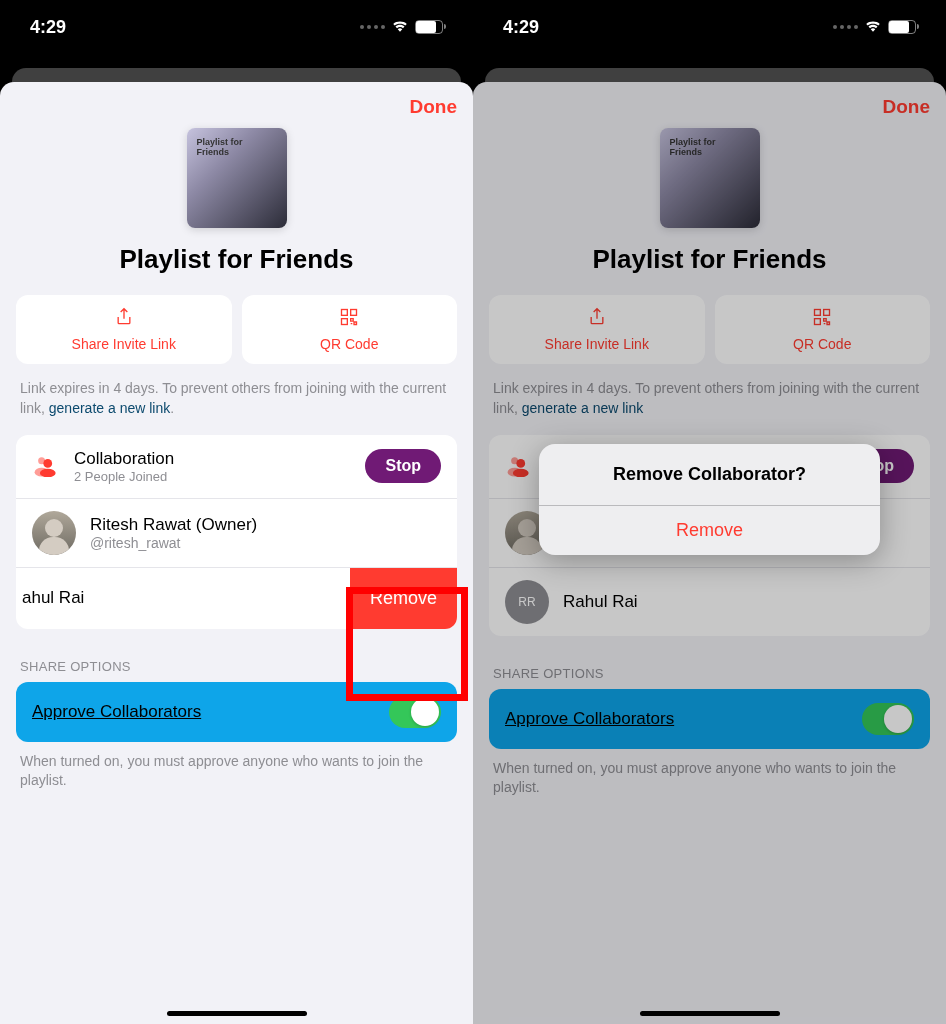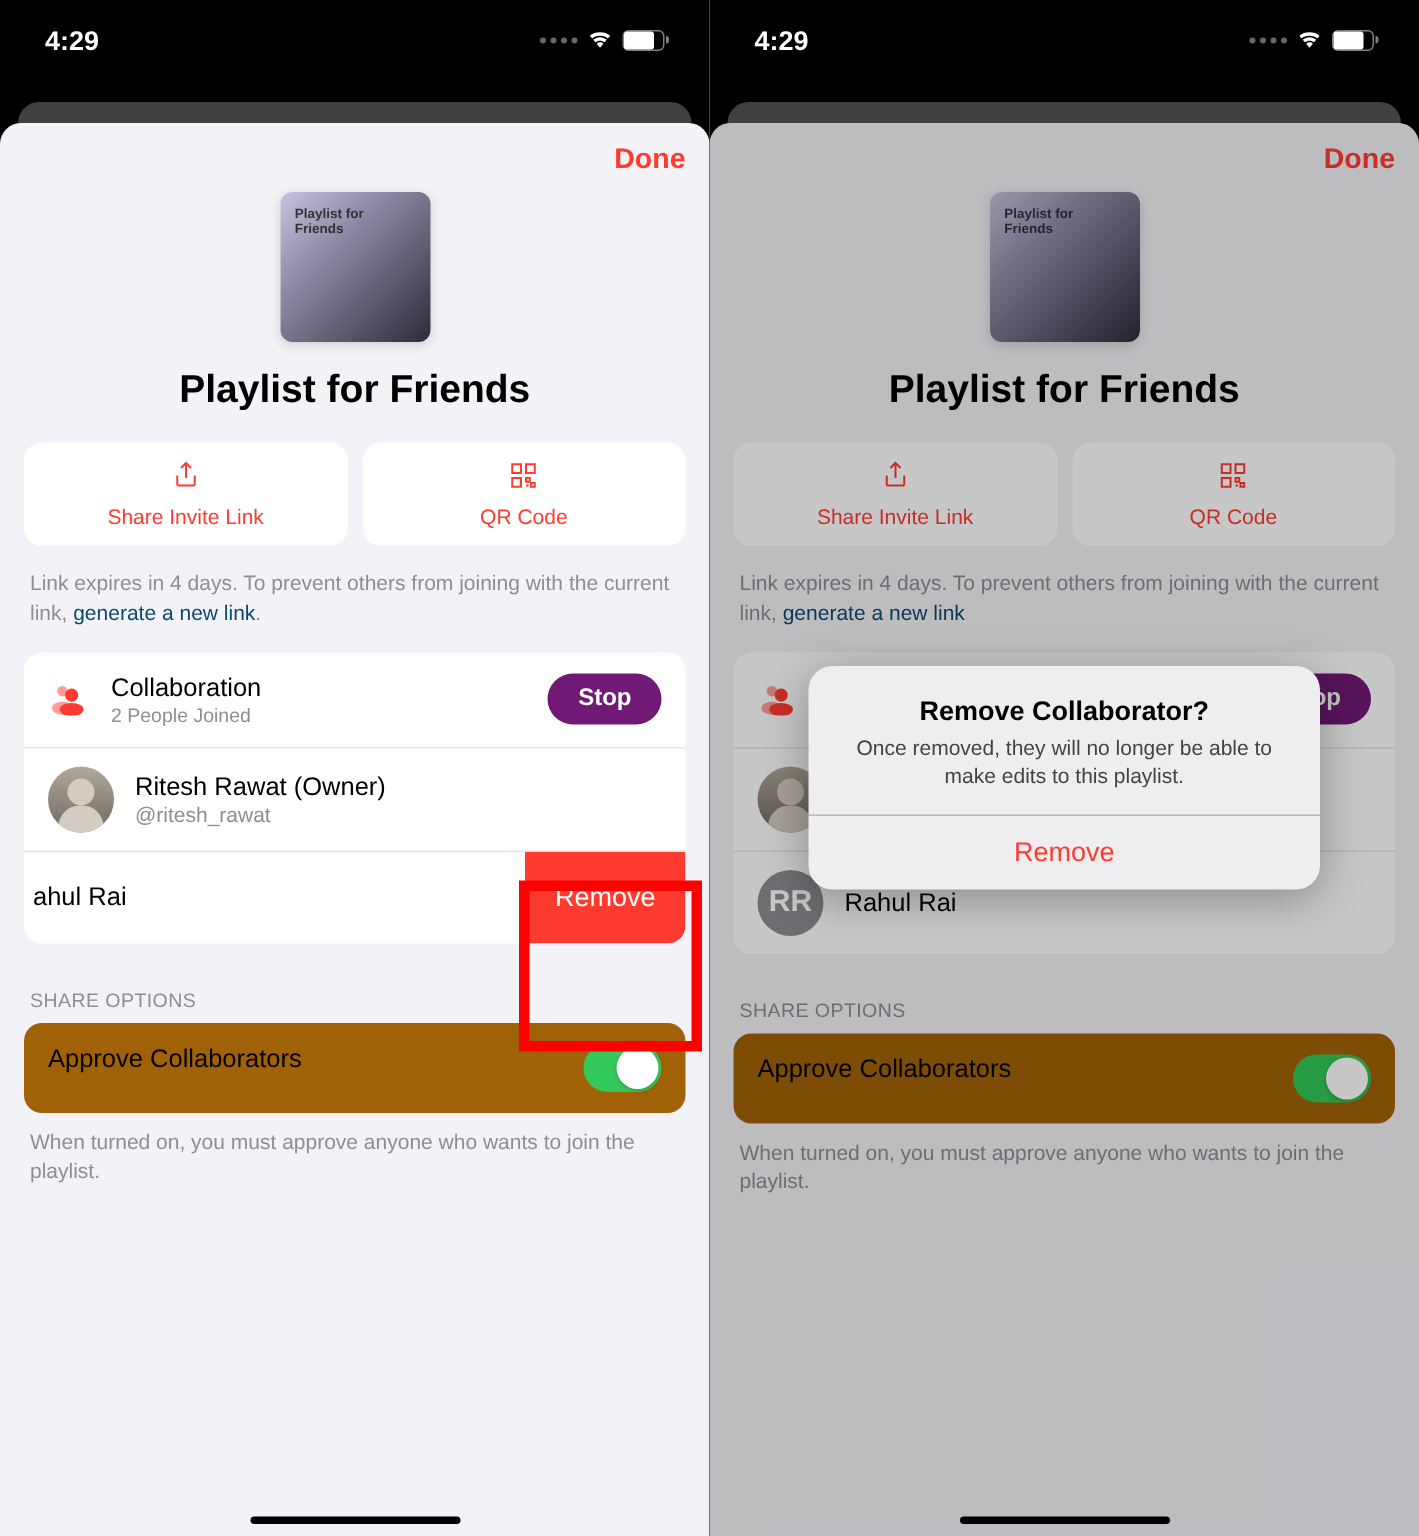--- a/index.html
+++ b/index.html
@@ -28,34 +28,34 @@
     .gen-link { color: #0c4a6e; }
     .card { background: #fff; border-radius: 12px; overflow: hidden; margin-bottom: 30px; }
     .collab-row { display: flex; align-items: center; padding: 14px 16px; border-bottom: 0.5px solid #e5e5ea; }
     .collab-icon { width: 34px; display: flex; align-items: center; }
     .collab-icon svg { width: 28px; height: 22px; fill: #ff3b30; }
     .collab-text { flex: 1; margin-left: 8px; }
     .collab-title { font-size: 17px; color: #000; }
     .collab-sub { font-size: 13px; color: #8e8e93; }
     .stop-btn { background: #701a75; color: #fff; border: none; border-radius: 20px; padding: 8px 20px; font-size: 16px; font-weight: 600; }
     .person-row { display: flex; align-items: center; padding: 12px 16px; gap: 14px; }
-    .avatar, .avatar-img { width: 44px; height: 44px; border-radius: 50%; display: flex; align-items: center; justify-content: center; font-size: 20px; color: #fff; font-weight: 700; }
+    .avatar, .avatar-img { width: 44px; height: 44px; border-radius: 50%; display: flex; align-items: center; justify-content: center; font-size: 12px; color: #fff; font-weight: 400; }
     .avatar-img { background: linear-gradient(180deg, #b0a89a 0%, #6e6a62 100%); overflow: hidden; position: relative; }
     .avatar-img::after { content: ""; position: absolute; width: 18px; height: 18px; background: #d4ccc2; border-radius: 50%; top: 8px; }
     .avatar-img::before { content: ""; position: absolute; width: 30px; height: 22px; background: #d4ccc2; border-radius: 14px 14px 0 0; bottom: -4px; }
     .avatar-grey { background: #8e8e93; }
     .person-info { flex: 1; }
     .person-name { font-size: 17px; color: #000; }
     .person-handle { font-size: 14px; color: #8e8e93; }
     .swipe-remove-row { position: relative; height: 62px; border-top: 0.5px solid #e5e5ea; display: flex; align-items: center; }
     .shifted-name { font-size: 17px; padding-left: 6px; }
     .remove-swipe { position: absolute; right: 0; top: 0; bottom: 0; background: #ff3b30; color: #fff; border: none; font-size: 18px; padding: 0 20px; }
     .highlight-red { position: absolute; border: 7px solid #ff0000; pointer-events: none; }
     .section-label { font-size: 13px; color: #8e8e93; text-transform: uppercase; letter-spacing: 0.3px; margin: 0 4px 8px; }
-    .approve-row { background: #a16207; border-radius: 12px; padding: 14px 16px; display: flex; justify-content: space-between; margin-bottom: 10px; }
+    .approve-row { background: #0ea5e9; border-radius: 12px; padding: 14px 16px; display: flex; align-items: center; justify-content: space-between; margin-bottom: 10px; text-decoration: underline; }
     .approve-label { font-size: 17px; }
     .toggle { width: 52px; height: 32px; background: #34c759; border-radius: 16px; position: relative; }
     .toggle::after { content: ""; position: absolute; width: 28px; height: 28px; background: #fff; border-radius: 50%; top: 2px; right: 2px; box-shadow: 0 1px 3px rgba(0,0,0,0.2); }
     .footer-text { font-size: 14px; color: #8e8e93; line-height: 1.4; padding: 0 4px; }
     .home-indicator { position: absolute; bottom: 8px; left: 50%; transform: translateX(-50%); width: 140px; height: 5px; background: #000; border-radius: 3px; }
     .dim-overlay { position: absolute; inset: 0; background: rgba(0,0,0,0.22); }
     .alert { position: absolute; left: 66px; right: 66px; top: 444px; background: #eeeef0; border-radius: 16px; overflow: hidden; box-shadow: 0 6px 30px rgba(0,0,0,0.3); }
     .alert-body { padding: 20px 18px 16px; text-align: center; }
     .alert-title { font-size: 18px; font-weight: 600; margin-bottom: 4px; }
     .alert-msg { font-size: 14px; color: #444; line-height: 1.35; }
@@ -230,20 +230,19 @@
       <span class="approve-label">Approve Collaborators</span>
       <div class="toggle"></div>
     </div>
     <p class="footer-text">When turned on, you must approve anyone who wants to join the playlist.</p>
     <div class="home-indicator"></div>
     <div class="dim-overlay"></div>
   </div>
   <div class="alert">
     <div class="alert-body">
       <div class="alert-title">Remove Collaborator?</div>
-      <div class="alert-msg">Once removed, they will no longer be able to make edits to this playlist.</div>
     </div>
     <div class="alert-btns">
       <button class="alert-btn">Remove</button>
     </div>
   </div>
 
 </div>
 
 </body></html>

